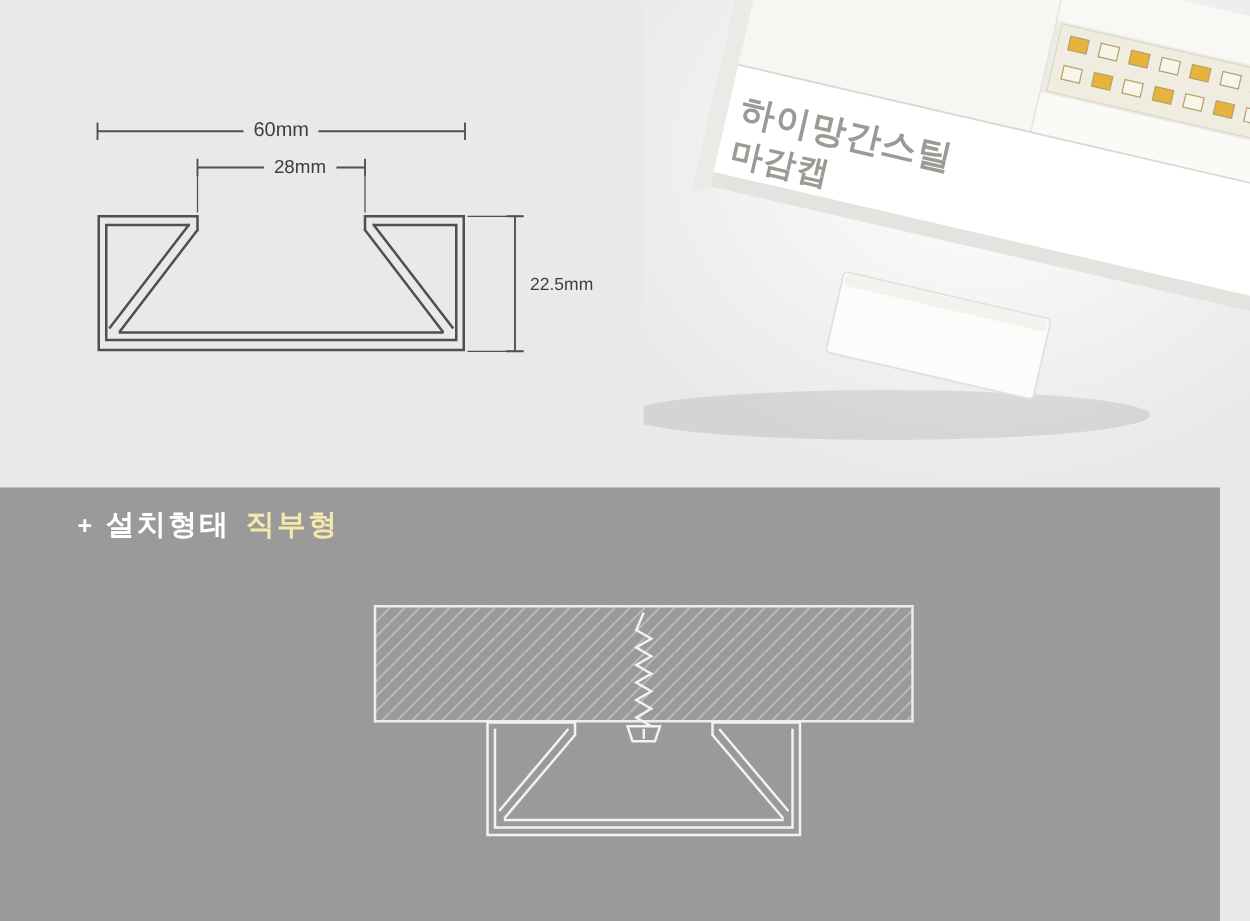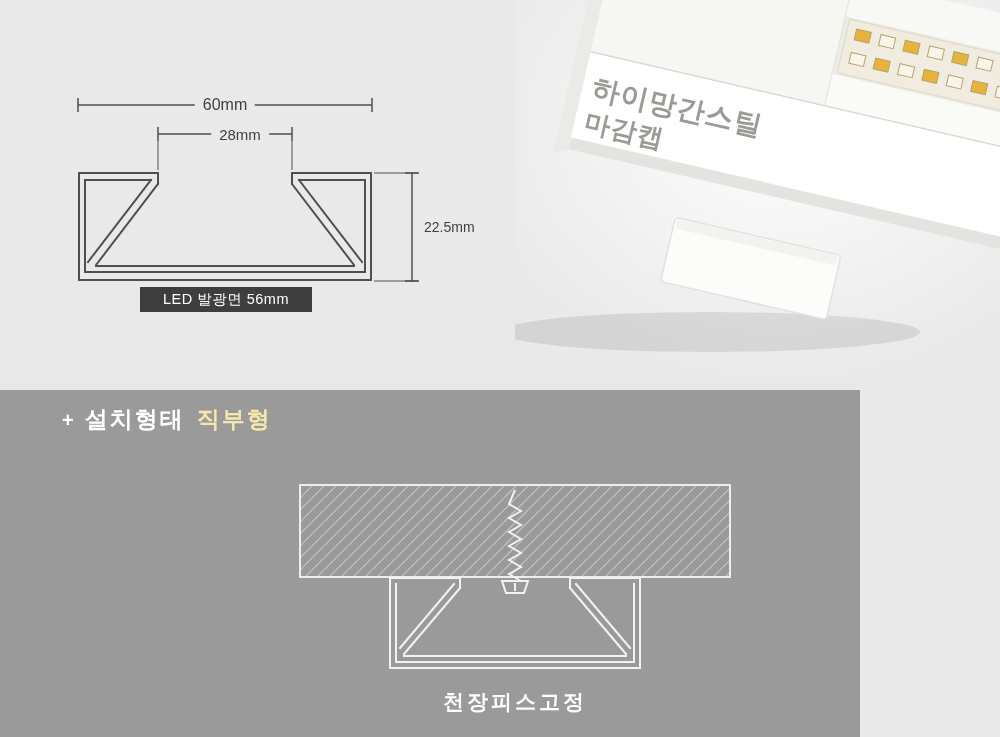--- a/index.html
+++ b/index.html
@@ -16,21 +16,21 @@
                background:#e9e9e9; padding:0 8px; transform:translate(-50%,-50%); }
   .dim-60 { left:225px; top:105px; }
   .dim-28 { left:225px; top:134px; font-size:15px;margin-left:15px; }
   .dim-h  { left:424px; top:227px; transform:translate(0,-50%); background:transparent; padding:0; font-size:14px; }
 
   .led-badge { position:absolute; left:140px; top:287px; width:172px; height:25px;
                background:#3e3e3e; color:#ffffff; font-size:14.5px; letter-spacing:.5px;
                display:flex; align-items:center; justify-content:center; }
 
   
-  .bottom-section { position:absolute; left:0; top:390px; width:860px; height:347px; background:#9a9a9a; }
+  .bottom-section { position:absolute; left:0; top:390px; width:976px; height:347px; background:#9a9a9a; }
   .install-title { position:absolute; left:62px; top:14px; font-size:23px; font-weight:bold;
                    color:#ffffff; letter-spacing:2px; white-space:nowrap; }
   .install-title .plus { font-size:20px; margin-right:9px; }
   .install-title .type { color:#f6e7ad; margin-left:12px; }
   .install-svg { position:absolute; left:0; top:0; }
   .install-caption { position:absolute; left:515px; top:298px; transform:translateX(-50%);
                      color:#fdfdfd; font-size:21px; font-weight:bold; letter-spacing:3px; white-space:nowrap; }
 </style>
 </head>
 <body>
@@ -72,21 +72,20 @@
                M292,184 L354,265 M299,180 L362,262
                M96,266 H354
                M85,272 H365
                M79,280 H371"></path>
     </svg>
 
     <span class="dim-label dim-60">60mm</span>
     <span class="dim-label dim-28">28mm</span>
     <span class="dim-label dim-h">22.5mm</span>
 
-    <div class="led-badge">LED 발광면 56mm</div>
 
     <svg class="photo-svg" width="485" height="390" viewBox="0 0 485 390">
       <defs>
         <radialGradient id="bgGlow" cx="55%" cy="32%" r="68%">
           <stop offset="0%" stop-color="#ffffff" stop-opacity="0.95"></stop>
           <stop offset="100%" stop-color="#ffffff" stop-opacity="0"></stop>
         </radialGradient>
       </defs>
       <rect x="0" y="0" width="485" height="390" fill="url(#bgGlow)"></rect>
       <ellipse cx="195" cy="332" rx="210" ry="20" fill="rgba(0,0,0,0.09)"></ellipse>
@@ -163,16 +162,15 @@
                M460,188 V198 M570,188 V198
                M460,198 L404,264 M570,198 L626,264
                M454,194 L400,258 M576,194 L630,258
                M390,188 V278 M640,188 V278
                M396,194 V272 M634,194 V272
                M404,266 H626
                M396,272 H634
                M390,278 H640"></path>
     </svg>
 
-    <div class="install-caption">천장피스고정</div>
   </section>
 
 </div>
 
 </body></html>

